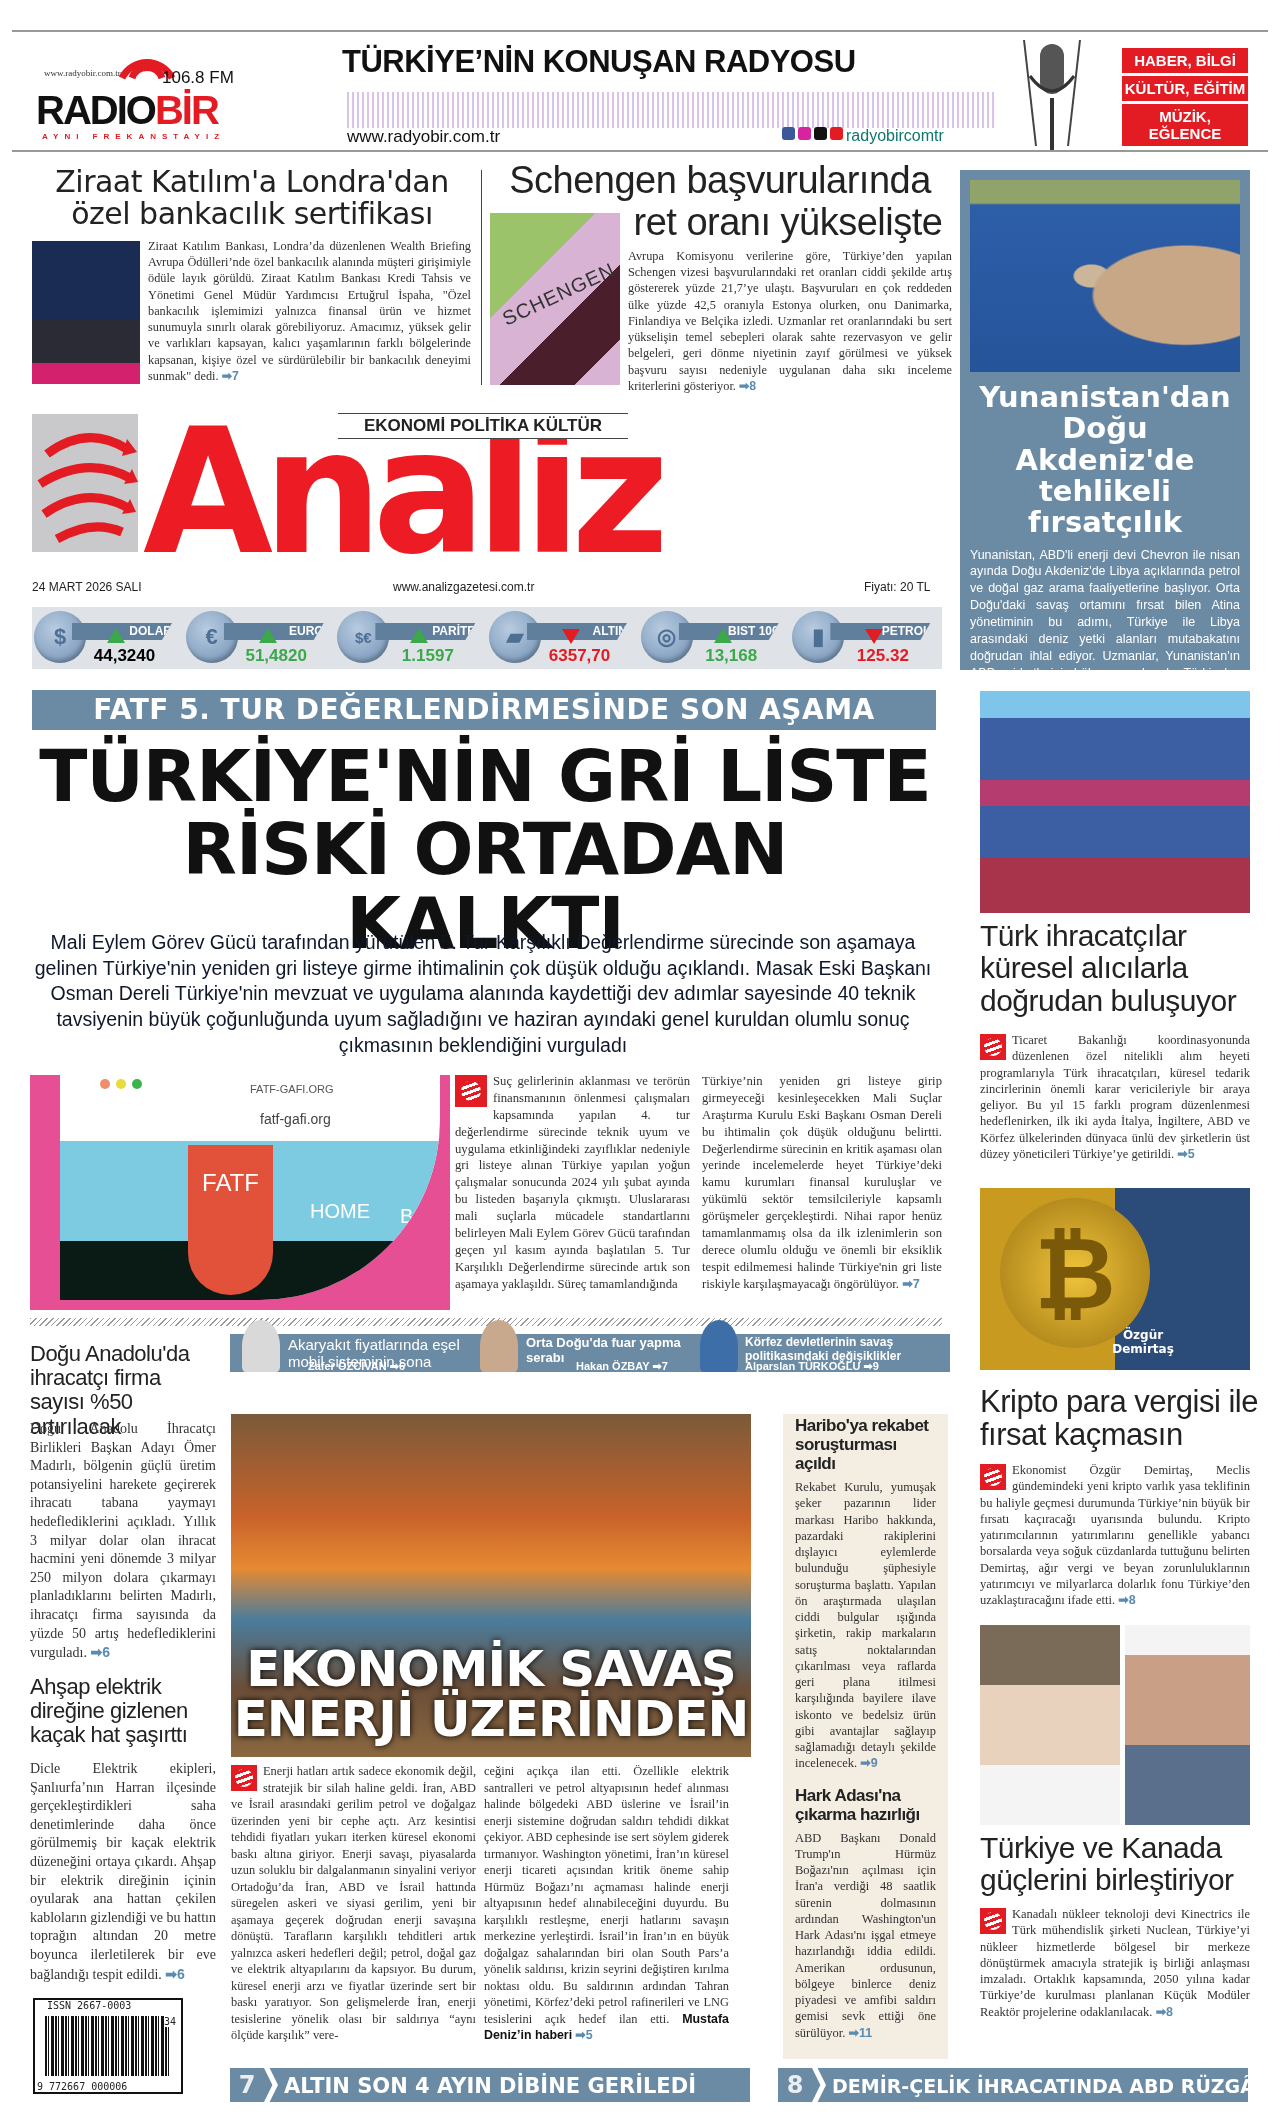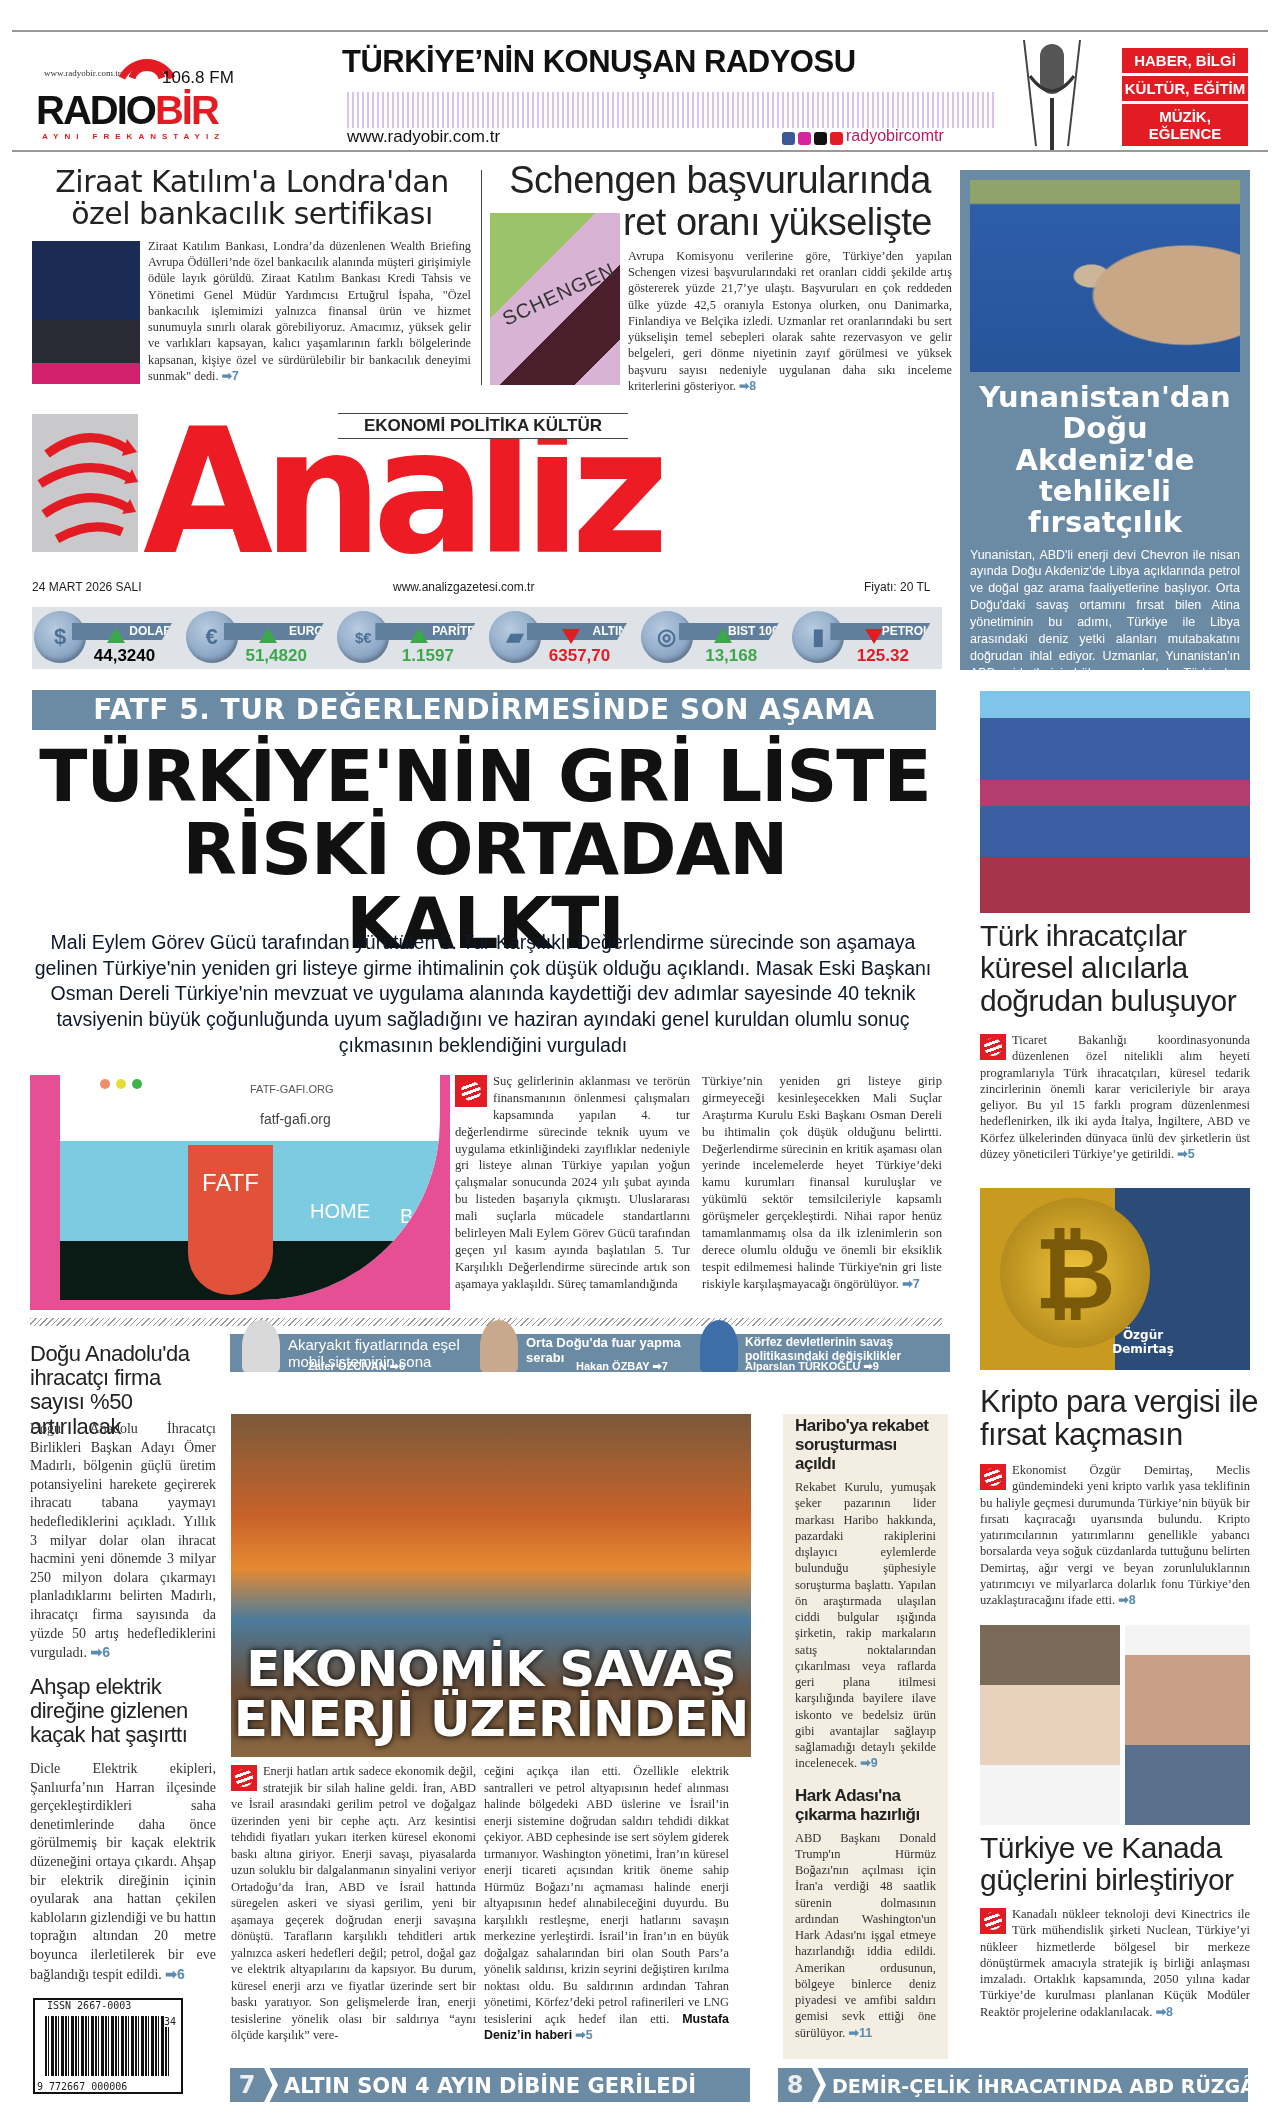--- a/index.html
+++ b/index.html
@@ -9,21 +9,21 @@
 
 #radio{left:12px;top:30px;width:1256px;height:122px;border-top:2px solid #999;border-bottom:2px solid #999;background:#fff}
 #radio .rb-url{left:32px;top:36px;font-size:9px;color:#333}
 #radio .rb-fm{left:150px;top:36px;font-size:17px;color:#111;font-family:"Liberation Sans",sans-serif}
 #radio .rb-name{left:24px;top:56px;font-size:40px;font-weight:bold;font-family:"Liberation Sans",sans-serif;letter-spacing:-2px;color:#111}
 #radio .rb-name span{color:#e31b23}
 #radio .rb-tag{left:30px;top:100px;font-size:8px;letter-spacing:6px;color:#e31b23;font-family:"Liberation Sans",sans-serif;font-weight:bold}
 #radio .slogan{left:135px;top:12px;width:400px;font-size:31px;font-weight:bold;font-family:"Liberation Sans",sans-serif;color:#111;letter-spacing:-0.5px;white-space:nowrap;left:330px}
 #radio .wave{left:335px;top:60px;width:650px;height:36px;background:repeating-linear-gradient(90deg,#c39ad9 0 2px,transparent 2px 5px);opacity:.6;-webkit-mask:linear-gradient(#000,#000)}
 #radio .www{left:335px;top:95px;font-size:17px;font-family:"Liberation Sans",sans-serif;color:#111}
-#radio .social{left:770px;top:95px;font-size:16px;font-family:"Liberation Sans",sans-serif;color:#be185d;display:flex;gap:3px;align-items:flex-end}
+#radio .social{left:770px;top:95px;font-size:16px;font-family:"Liberation Sans",sans-serif;color:#0f766e;display:flex;gap:3px;align-items:flex-start}
 .sico{width:13px;height:13px;border-radius:3px;display:inline-block}
 #radio .mic{left:1000px;top:4px;width:80px;height:114px}
 #radio .tags{left:1110px;top:16px;width:126px}
 #radio .tags div{background:#e31b23;color:#fff;font-family:"Liberation Sans",sans-serif;font-weight:bold;font-size:15px;text-align:center;padding:4px 0;margin-bottom:3px}
 
 .h-black{font-family:"DejaVu Sans",sans-serif;font-weight:normal;color:#222;line-height:1.05}
 .h-light{font-family:"Liberation Sans",sans-serif;color:#222;line-height:1.08}
 .body-t{font-family:"Liberation Serif",serif;font-size:12.5px;line-height:1.3;color:#333;text-align:justify}
 .ref{color:#5a8bb0;font-family:"Liberation Sans",sans-serif;font-weight:bold}
 .img{background:#888;overflow:hidden}
@@ -122,21 +122,21 @@
     <div>MÜZİK, EĞLENCE</div>
   </div>
 </div>
 
 <div class="abs h-black" style="left:32px;top:166px;width:440px;font-size:30px;text-align:center;letter-spacing:-.5px">Ziraat Katılım'a Londra'dan özel bankacılık sertifikası</div>
 <div class="abs img" style="left:32px;top:241px;width:108px;height:143px;background:linear-gradient(180deg,#1b2c54 0 55%,#2b2b35 55% 85%,#d4216e 85%)"></div>
 <div class="abs body-t" style="left:148px;top:238px;width:323px;font-size:12.3px;line-height:1.32"><span>Ziraat Katılım Bankası, Londra’da düzenlenen Wealth Briefing Avrupa Ödülleri’nde özel bankacılık alanında müşteri girişimiyle ödüle layık görüldü. Ziraat Katılım Bankası Kredi Tahsis ve Yönetimi Genel Müdür Yardımcısı Ertuğrul İspaha, "Özel bankacılık işlemimizi yalnızca finansal ürün ve hizmet sunumuyla sınırlı olarak görebiliyoruz. Amacımız, yüksek gelir ve varlıkları kapsayan, kalıcı yaşamlarının farklı bölgelerinde kapsanan, kişiye özel ve sürdürülebilir bir bankacılık deneyimi sunmak" dedi.</span> <span class="ref">➡<span>7</span></span></div>
 <div class="abs vdiv" style="left:481px;top:170px;height:215px"></div>
 
 <div class="abs h-light" style="left:490px;top:160px;width:460px;font-size:38px;text-align:center;letter-spacing:-.5px">Schengen başvurularında</div>
-<div class="abs h-light" style="left:623px;top:202px;width:330px;font-size:38px;text-align:left;letter-spacing:-.5px">ret oranı yükselişte</div>
+<div class="abs h-light" style="left:623px;top:202px;width:330px;font-size:38px;text-align:center;letter-spacing:-.5px">ret oranı yükselişte</div>
 <div class="abs img" style="left:490px;top:213px;width:130px;height:172px;background:linear-gradient(135deg,#9bc46a 0 35%,#d8b3d3 35% 60%,#4a1e2a 60% 85%,#d8b3d3 85%)">
     <div style="position:absolute;left:8px;top:70px;transform:rotate(-25deg);font-family:'Liberation Sans',sans-serif;font-size:20px;color:#333;letter-spacing:1px">SCHENGEN</div>
   </div>
 <div class="abs body-t" style="left:628px;top:248px;width:324px;font-size:12.3px;line-height:1.32"><span>Avrupa Komisyonu verilerine göre, Türkiye’den yapılan Schengen vizesi başvurularındaki ret oranları ciddi şekilde artış göstererek yüzde 21,7’ye ulaştı. Başvuruları en çok reddeden ülke yüzde 42,5 oranıyla Estonya olurken, onu Danimarka, Finlandiya ve Belçika izledi. Uzmanlar ret oranlarındaki bu sert yükselişin temel sebepleri olarak sahte rezervasyon ve gelir belgeleri, geri dönme niyetinin zayıf görülmesi ve yüksek başvuru sayısı nedeniyle uygulanan daha sıkı inceleme kriterlerini gösteriyor.</span> <span class="ref">➡<span>8</span></span></div>
 
 <div id="yunan" class="abs">
   <div class="map"></div>
   <h2>Yunanistan'dan Doğu Akdeniz'de tehlikeli fırsatçılık</h2>
   <p><span>Yunanistan, ABD'li enerji devi Chevron ile nisan ayında Doğu Akdeniz'de Libya açıklarında petrol ve doğal gaz arama faaliyetlerine başlıyor. Orta Doğu'daki savaş ortamını fırsat bilen Atina yönetiminin bu adımı, Türkiye ile Libya arasındaki deniz yetki alanları mutabakatını doğrudan ihlal ediyor. Uzmanlar, Yunanistan'ın ABD şirketlerini bölgeye çekerek Türkiye'ye karşı fiili bir durum yaratmayı hedeflediğini belirtirken, Ankara'nın sismik araştırma gemileriyle sahada bu oldu bittiye izin vermeyeceği ifade ediliyor.</span> <span style="font-weight:bold">➡<span>11</span></span></p>
 </div>

